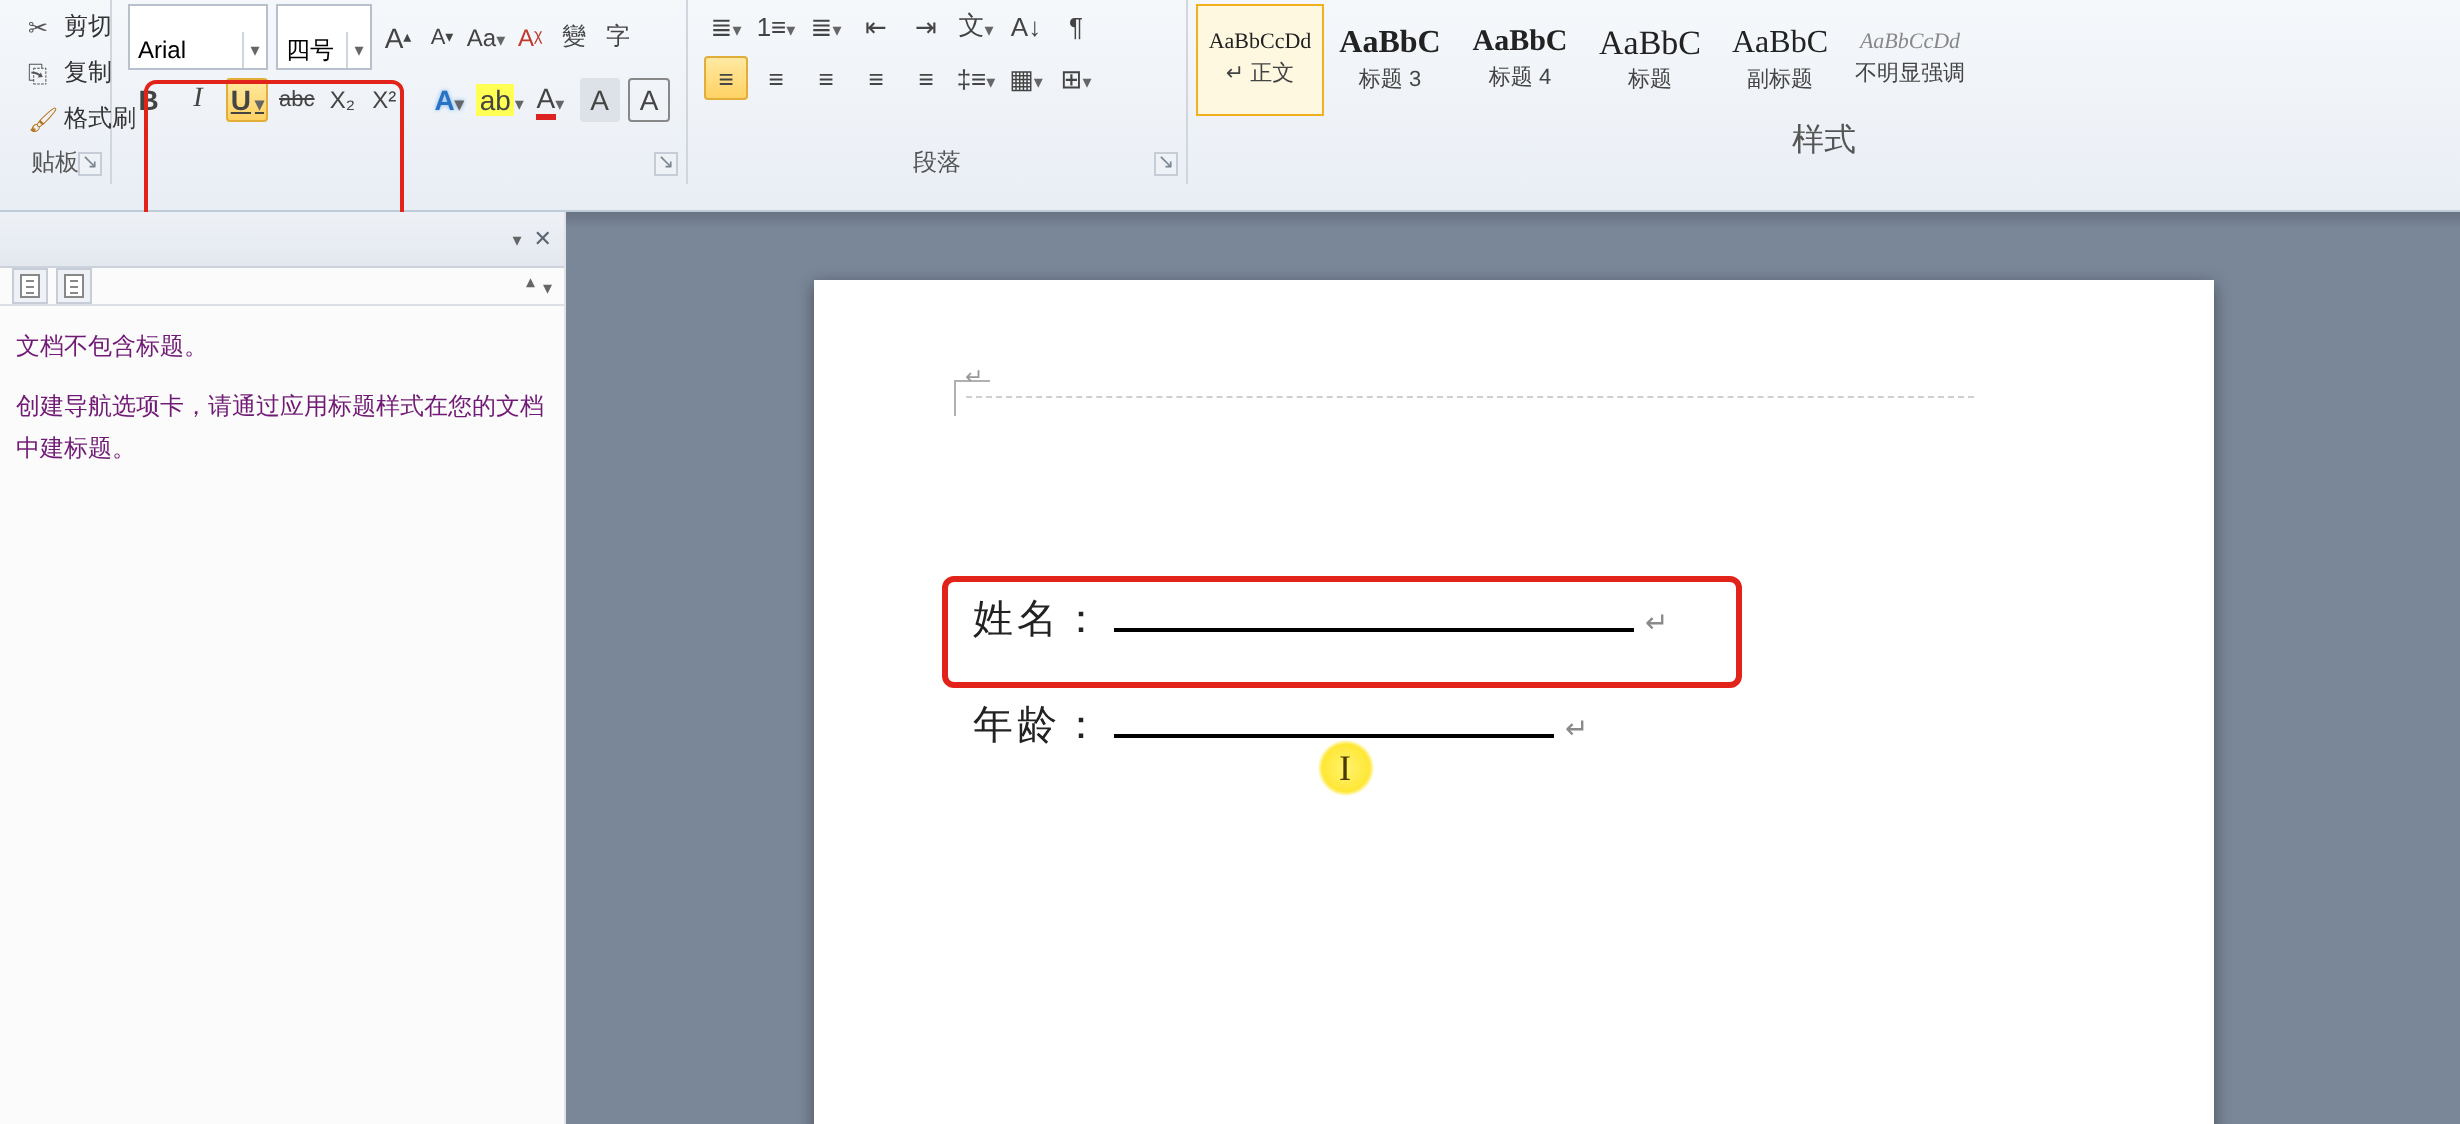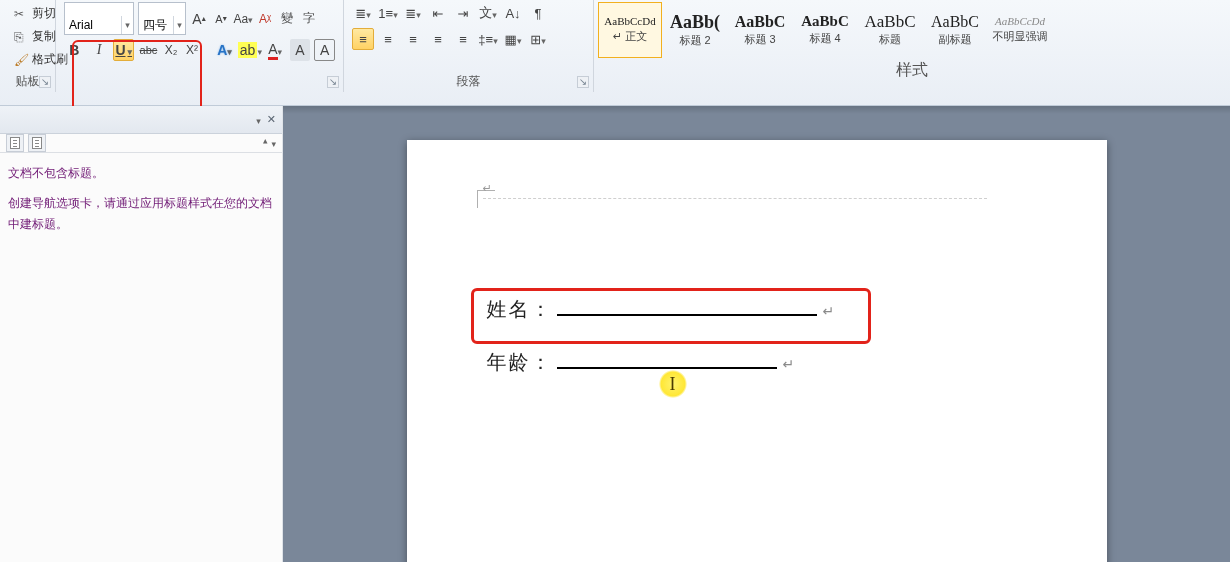--- a/index.html
+++ b/index.html
@@ -211,24 +211,20 @@
       <div class="group-launcher">↘</div>
     </div>
 
     <div class="styles-group" style="flex:1;border-right:none">
       <div class="styles-gallery">
         <div class="style-tile sel">
             <div class="style-preview" style="font-size:11px">AaBbCcDd</div>
             <div class="style-name">↵ 正文</div>
           </div>
         <div class="style-tile">
-            <div class="style-preview" style="font-size:18px;font-weight:bold">AaBb(</div>
-            <div class="style-name">标题 2</div>
-          </div>
-        <div class="style-tile">
             <div class="style-preview" style="font-size:16px;font-weight:bold">AaBbC</div>
             <div class="style-name">标题 3</div>
           </div>
         <div class="style-tile">
             <div class="style-preview" style="font-size:15px;font-weight:bold">AaBbC</div>
             <div class="style-name">标题 4</div>
           </div>
         <div class="style-tile">
             <div class="style-preview" style="font-size:17px">AaBbC</div>
             <div class="style-name">标题</div>

